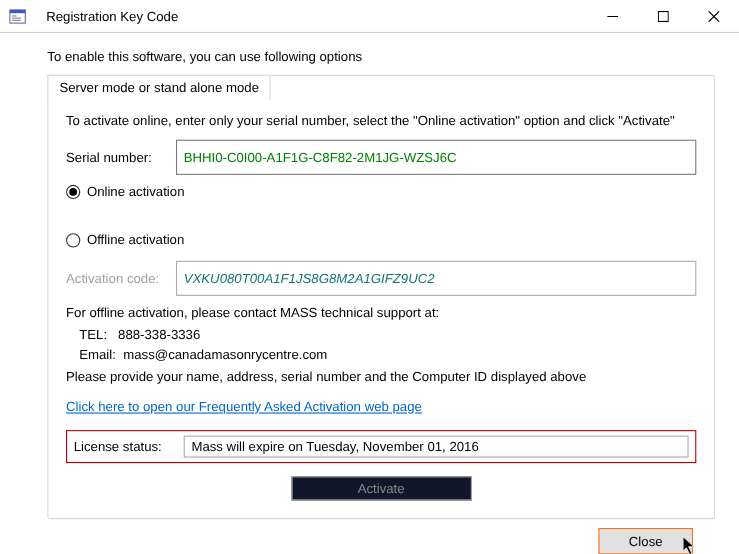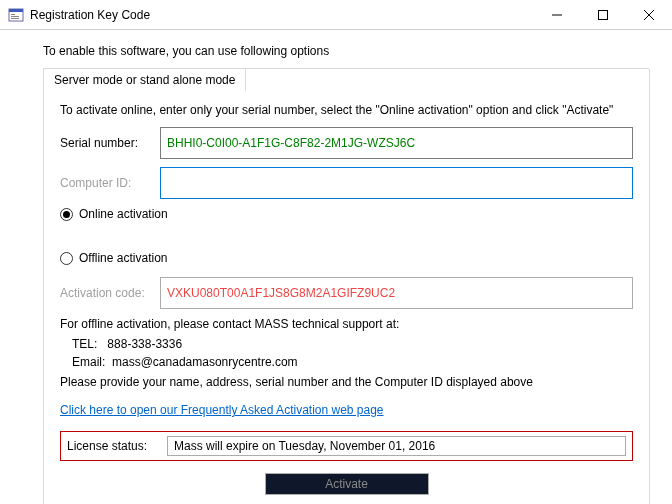--- a/index.html
+++ b/index.html
@@ -1,40 +1,40 @@
 <!DOCTYPE html>
 <html><head>
 <meta charset="utf-8">
 <style>
   * { box-sizing: border-box; font-family: "Segoe UI", Tahoma, sans-serif; }
   body { margin: 0; background: #fff; width: 672px; height: 504px; overflow: hidden; font-size: 12px; color: #000; }
 
   .titlebar { height: 30px; display: flex; align-items: center; justify-content: space-between; padding-left: 8px; border-bottom: 1px solid #d0d0d0; }
-  .titlebar-left { display: flex; align-items: center; gap: 6px; }
+  .titlebar-left { display: flex; align-items: center; gap: 18px; }
   .titlebar-icon { width: 16px; height: 16px; display: inline-block; }
   .title-text { font-size: 12px; }
   .window-controls { display: flex; height: 100%; }
   .win-btn { width: 46px; height: 30px; display: flex; align-items: center; justify-content: center; font-size: 10px; background: transparent; border: none; }
 
   .content { padding: 14px 22px 10px 43px; }
   .intro { margin-bottom: 10px; }
 
   .tab-container { border: 1px solid #d9d9d9; background: #fff; border-radius: 2px; }
   .tab-header { display: flex; }
   .tab { padding: 4px 10px; font-size: 12px; border: 1px solid #d9d9d9; border-bottom: none; background: #fff; position: relative; top: 0px; margin-top: -1px; margin-left: -1px; }
   .tab-body { padding: 12px 16px 16px 16px; }
 
   .instruction { margin-bottom: 10px; }
   .row { display: flex; align-items: center; margin-bottom: 8px; }
   .row .label { width: 100px; font-size: 12px; }
   .row .label.disabled { color: #a0a0a0; }
   .row input[type=text] { flex: 1; height: 32px; padding: 2px 6px; border: 1px solid #7a7a7a; font-size: 12px; background: #fff; }
   .row input.green { color: #008000; }
   .row input.focused { border: 1px solid #0078d7; outline: none; }
-  .row input.readonly { background: #fff; color: #ef4444; border: 1px solid #acacac; }
+  .row input.readonly { background: #fff; color: #0f766e; border: 1px solid #acacac; font-style: italic; }
 
   .radio-row { display: flex; justify-content: center; gap: 30px; margin: 4px 0 12px 0; flex-direction: column; }
   .radio-opt { display: flex; align-items: center; gap: 6px; font-size: 12px; }
   .radio-opt .circle { display:inline-block; width:13px; height:13px; border-radius:50%; border:1px solid #333; position:relative; }
   .radio-opt .circle.selected::after { content:""; position:absolute; width:7px; height:7px; background:#000; border-radius:50%; top:2px; left:2px; }
 
   .info-block { font-size: 12px; margin-bottom: 8px; }
   .info-block .indent { padding-left: 12px; line-height: 1.5; margin: 4px 0; }
 
   .faq-link { color: #0066cc; text-decoration: underline; cursor: pointer; display:inline-block; margin: 6px 0 10px 0; }
@@ -95,24 +95,20 @@
     </div>
     <div class="tab-body">
 
       <div class="instruction">To activate online, enter only your serial number, select the "Online activation" option and click "Activate"</div>
 
       <div class="row">
         <span class="label">Serial number:</span>
         <input type="text" class="green" value="BHHI0-C0I00-A1F1G-C8F82-2M1JG-WZSJ6C" style="">
       </div>
 
-      <div class="row">
-        <span class="label disabled">Computer ID:</span>
-        <input type="text" class="focused" value="" style="">
-      </div>
 
       <div class="radio-row">
         <label class="radio-opt">
           <span class="circle selected"></span>
           <span>Online activation</span>
         </label>
         <label class="radio-opt">
           <span class="circle"></span>
           <span>Offline activation</span>
         </label>

